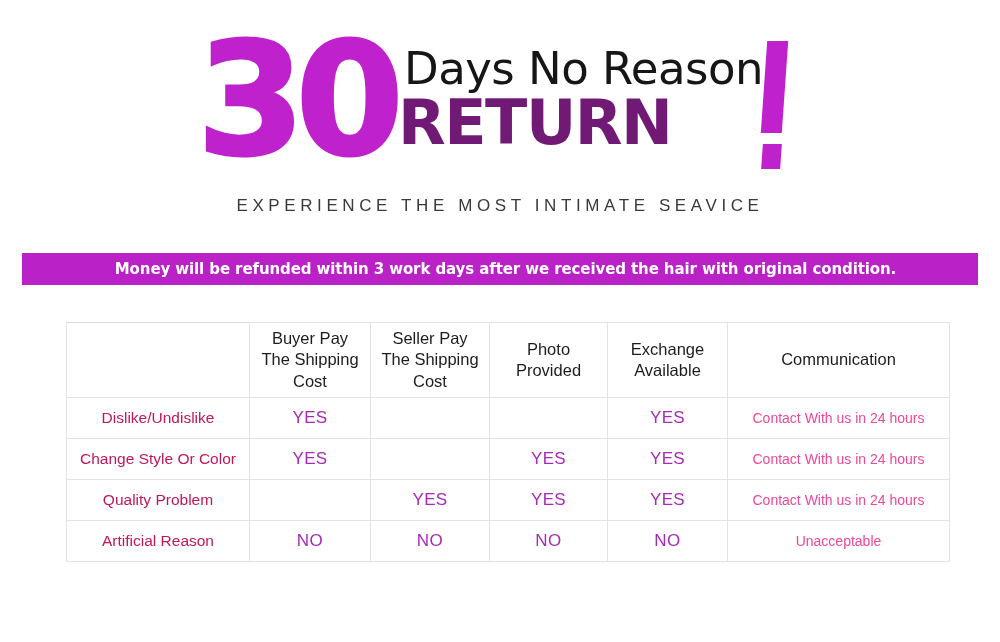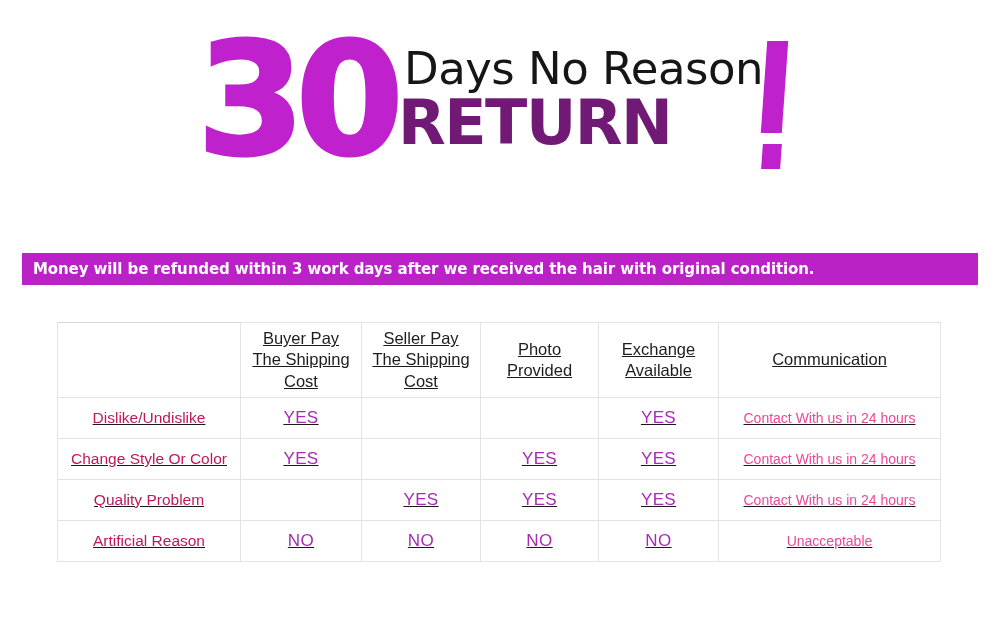--- a/index.html
+++ b/index.html
@@ -107,38 +107,38 @@
   
   .banner {
     position: absolute;
     left: 22px;
     top: 253px;
     width: 956px;
     height: 32px;
     background: #ba21c7;
     display: flex;
     align-items: center;
+    justify-content: center;
     padding-left: 11px;
   }
   .banner-text {
     font-family: "DejaVu Sans", sans-serif;
     font-weight: 700;
     font-size: 15px;
     letter-spacing: -0.1px;
     color: #ffffff;
     white-space: nowrap;
   }
 
   
   .table-wrap {
     position: absolute;
-    left: 57px;
+    left: 66px;
     top: 322px;
     width: 883px;
-    text-decoration: underline;
   }
   table.policy {
     border-collapse: collapse;
     width: 883px;
     table-layout: fixed;
   }
   table.policy col.c0 { width: 183px; }
   table.policy col.c1 { width: 121px; }
   table.policy col.c2 { width: 119px; }
   table.policy col.c3 { width: 118px; }
@@ -186,20 +186,21 @@
 
 <div class="hero">
   <div class="hero-inner">
     <div class="big-number">30</div>
     <div class="hero-line1">Days No Reason</div>
     <div class="hero-line2">RETURN</div>
     <div class="hero-bang">
       <span class="bar"></span>
       <span class="dot"></span>
     </div>
+    <div class="hero-tagline">EXPERIENCE THE MOST INTIMATE SEAVICE</div>
   </div>
 </div>
 
 <div class="banner">
   <span class="banner-text">Money will be refunded within 3 work days after we received the hair with original condition.</span>
 </div>
 
 <div class="table-wrap">
   <table class="policy">
     <colgroup>

